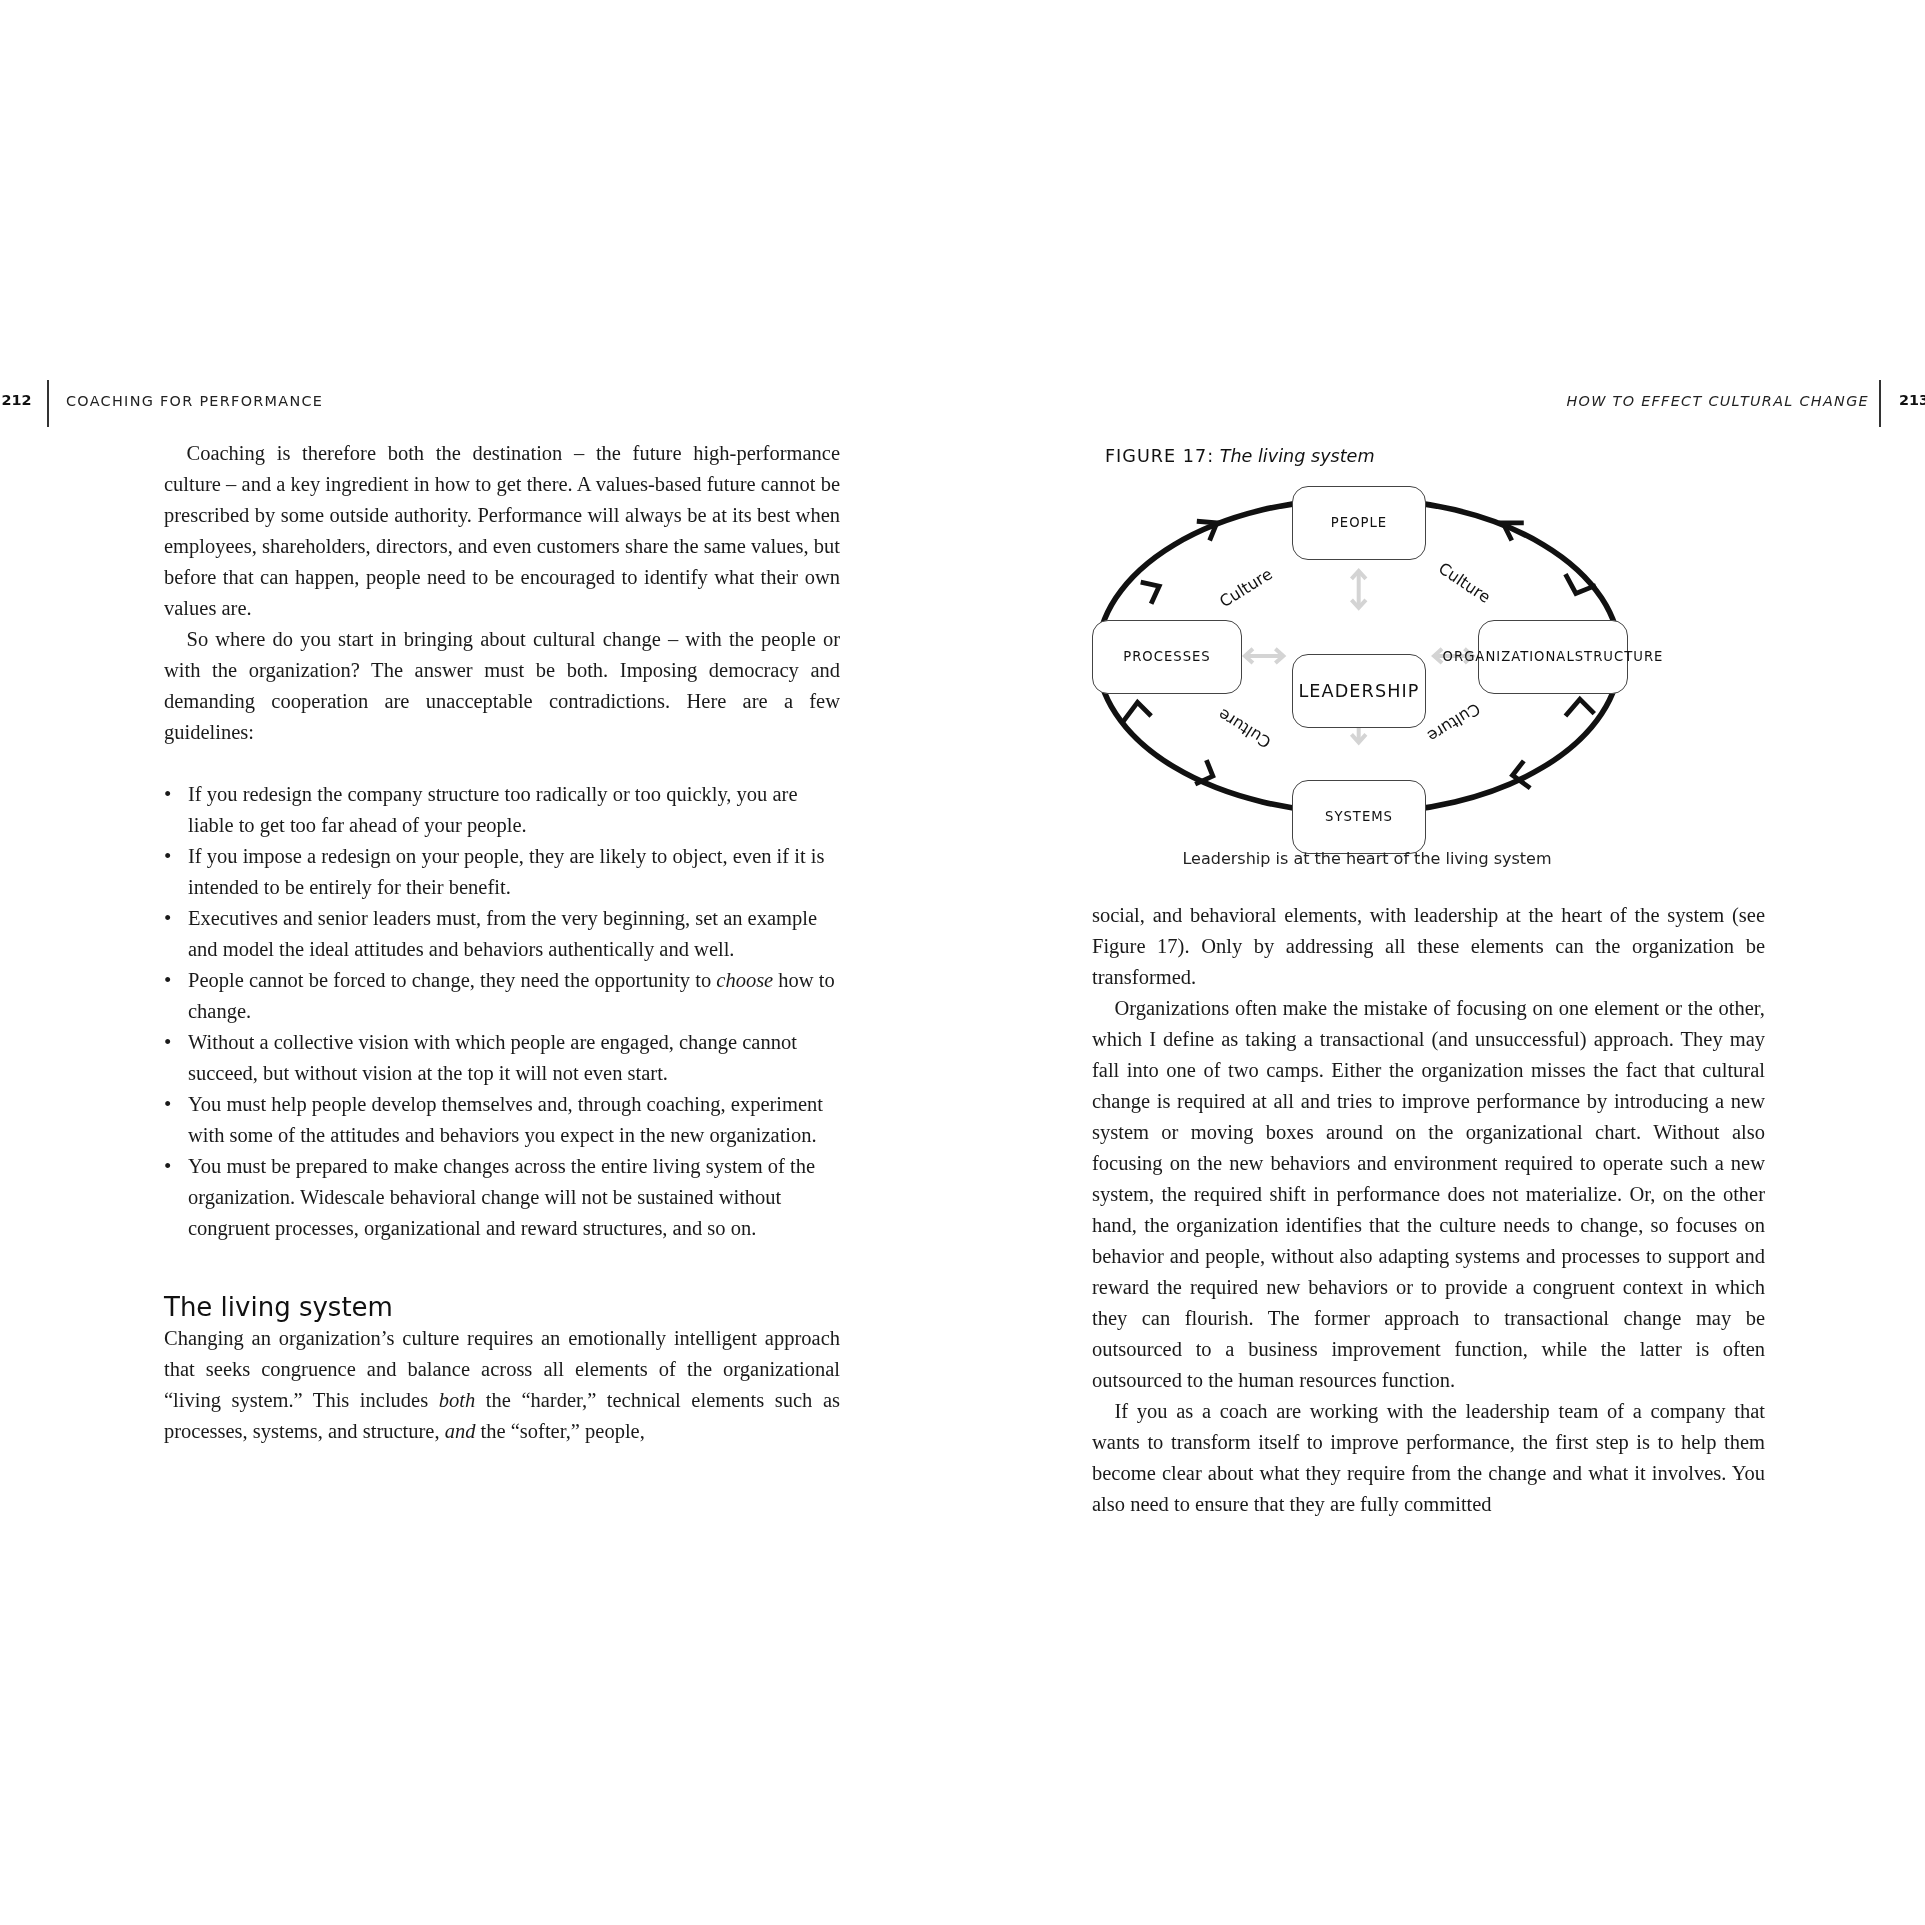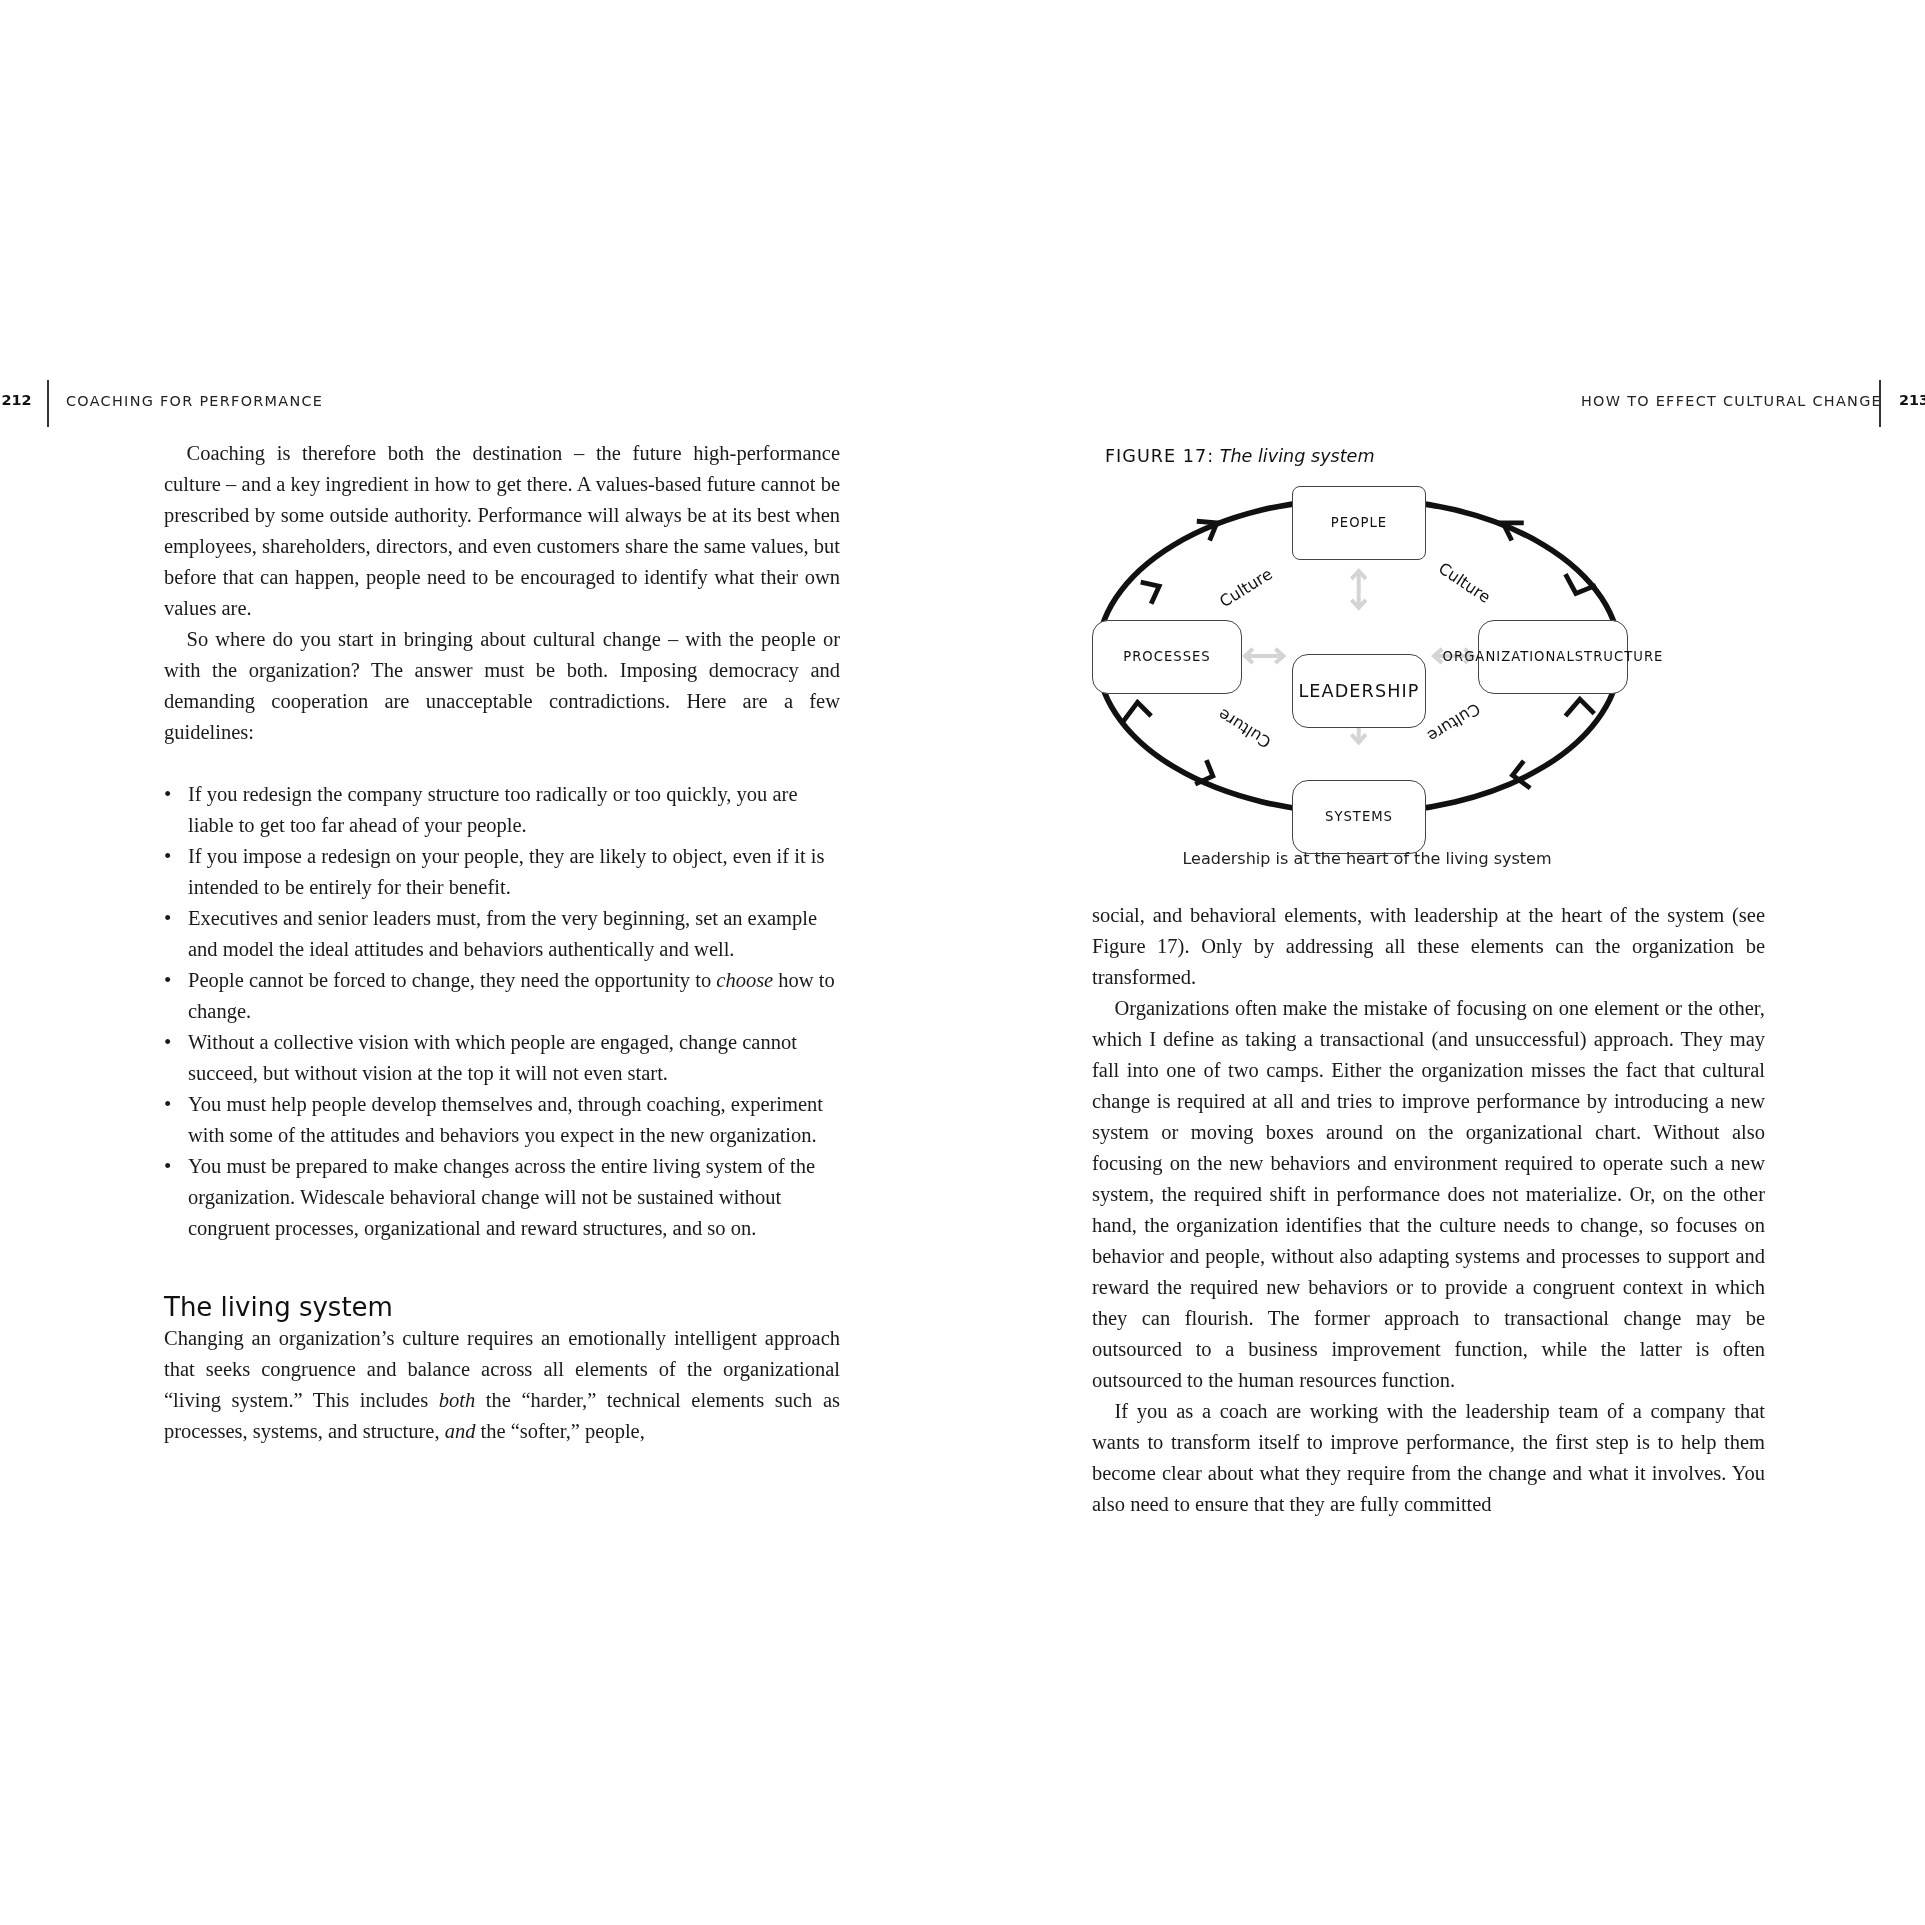--- a/index.html
+++ b/index.html
@@ -43,21 +43,21 @@
   }
   .node.lead { font-size:17.6px; letter-spacing:1.1px; }
 </style>
 </head>
 <body>
 
 <div class="folio" style="left:1.6px;">212</div>
 <div class="rule-v" style="left:47px;"></div>
 <div class="running-head" style="left:66px;">COACHING FOR PERFORMANCE</div>
 
-<div class="running-head" style="right:44px; text-align:left;">HOW TO EFFECT CULTURAL CHANGE</div>
+<div class="running-head" style="right:57px; text-align:left;font-style:italic;">HOW TO EFFECT CULTURAL CHANGE</div>
 <div class="rule-v" style="left:1879px;"></div>
 <div class="folio" style="left:1899px;">213</div>
 
 <div id="left-col" class="col">
   <p class="indent">Coaching is therefore both the destination – the future high-performance culture – and a key ingredient in how to get there. A values-based future cannot be prescribed by some outside authority. Performance will always be at its best when employees, shareholders, directors, and even customers share the same values, but before that can happen, people need to be encouraged to identify what their own values are.</p>
   <p class="indent">So where do you start in bringing about cultural change – with the people or with the organization? The answer must be both. Imposing democracy and demanding cooperation are unacceptable contradictions. Here are a few guidelines:</p>
   <ul class="guides">
     <li>If you redesign the company structure too radically or too quickly, you are liable to get too far ahead of your people.</li>
     <li>If you impose a redesign on your people, they are likely to object, even if it is intended to be entirely for their benefit.</li>
     <li>Executives and senior leaders must, from the very beginning, set an example and model the ideal attitudes and behaviors authentically and well.</li>
@@ -107,21 +107,21 @@
     </g>
 
     <g font-family="DejaVu Sans, sans-serif" font-size="20" fill="#111">
       <text transform="translate(186 168) rotate(-32)">Culture</text>
       <text transform="translate(452 122) rotate(34)">Culture</text>
       <text transform="translate(246 332) rotate(212)">Culture</text>
       <text transform="translate(500 286) rotate(148)">Culture</text>
     </g>
   </svg>
 
-  <div class="node" style="left:217px; top:13px; width:132px; height:72px;border-radius:8px;">PEOPLE</div>
+  <div class="node" style="left:217px; top:13px; width:132px; height:72px;">PEOPLE</div>
   <div class="node" style="left:17px; top:147px; width:148px; height:72px;">PROCESSES</div>
   <div class="node lead" style="left:217px; top:147px; width:132px; height:72px;margin-top:34px;">LEADERSHIP</div>
   <div class="node" style="left:403px; top:147px; width:148px; height:72px; ">
     <span>ORGANIZATIONAL</span>
     <span>STRUCTURE</span>
   </div>
   <div class="node" style="left:217px; top:280px; width:132px; height:72px;margin-top:27px;">SYSTEMS</div>
 </div>
 
 <div class="fig-caption">Leadership is at the heart of the living system</div>

